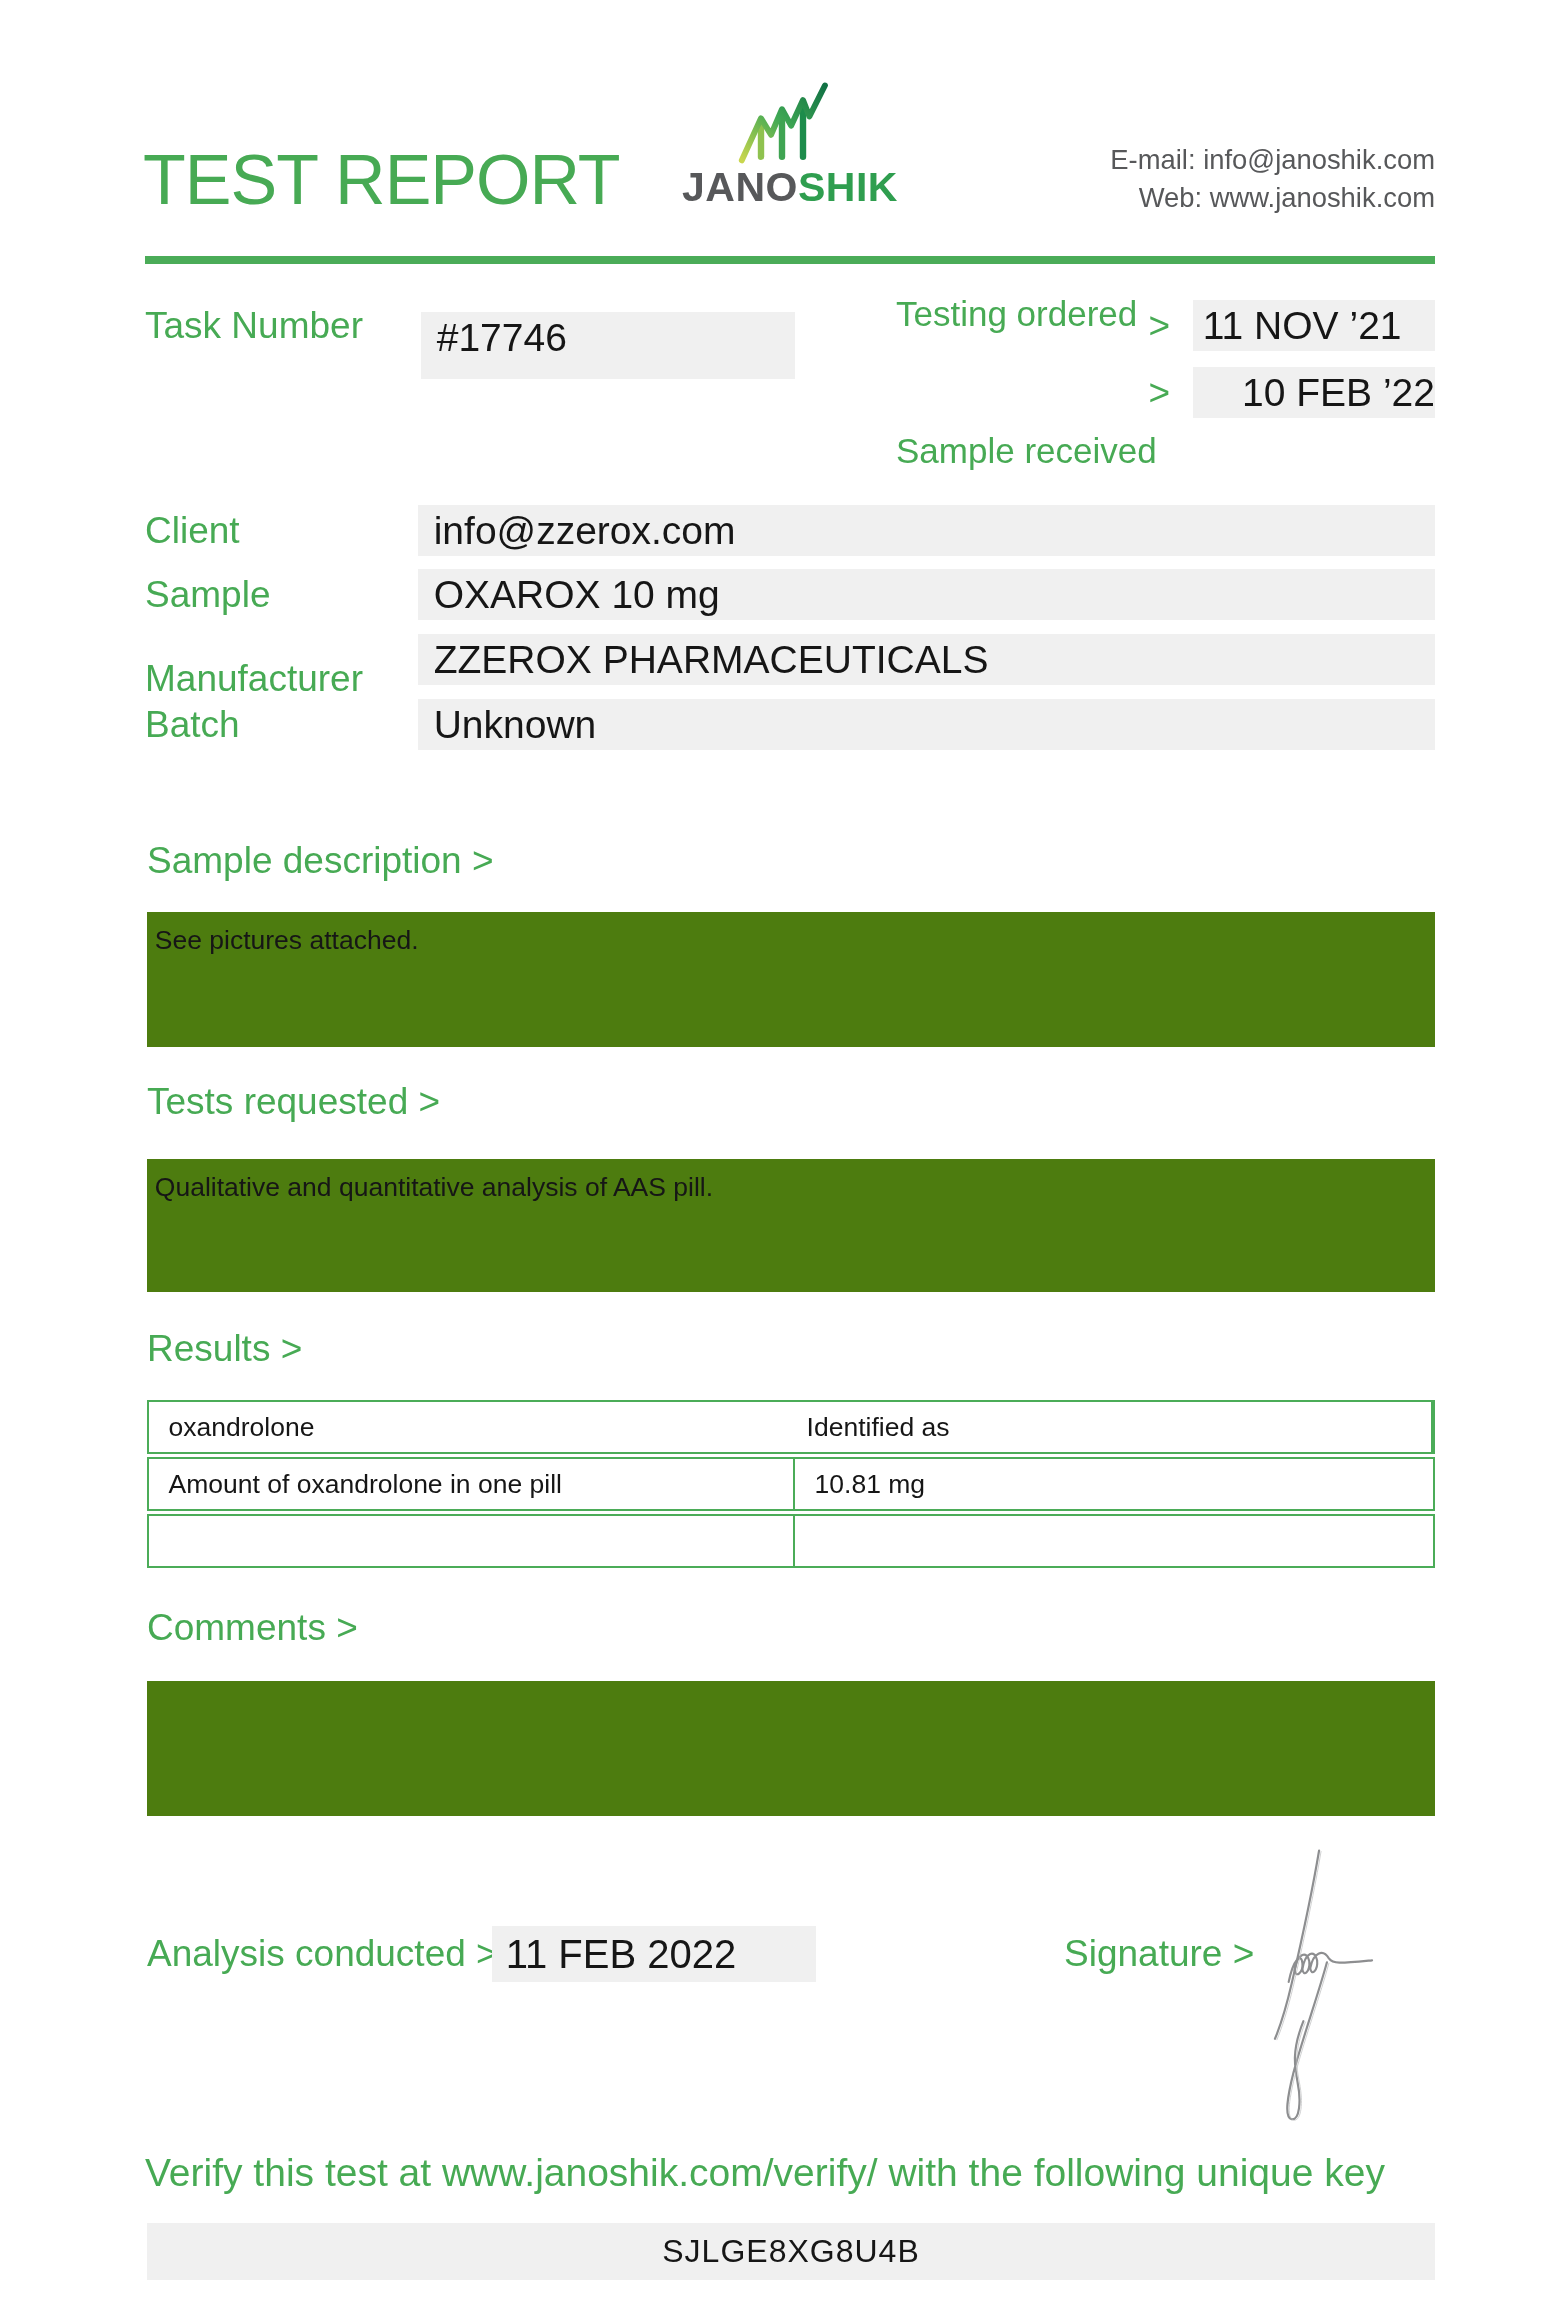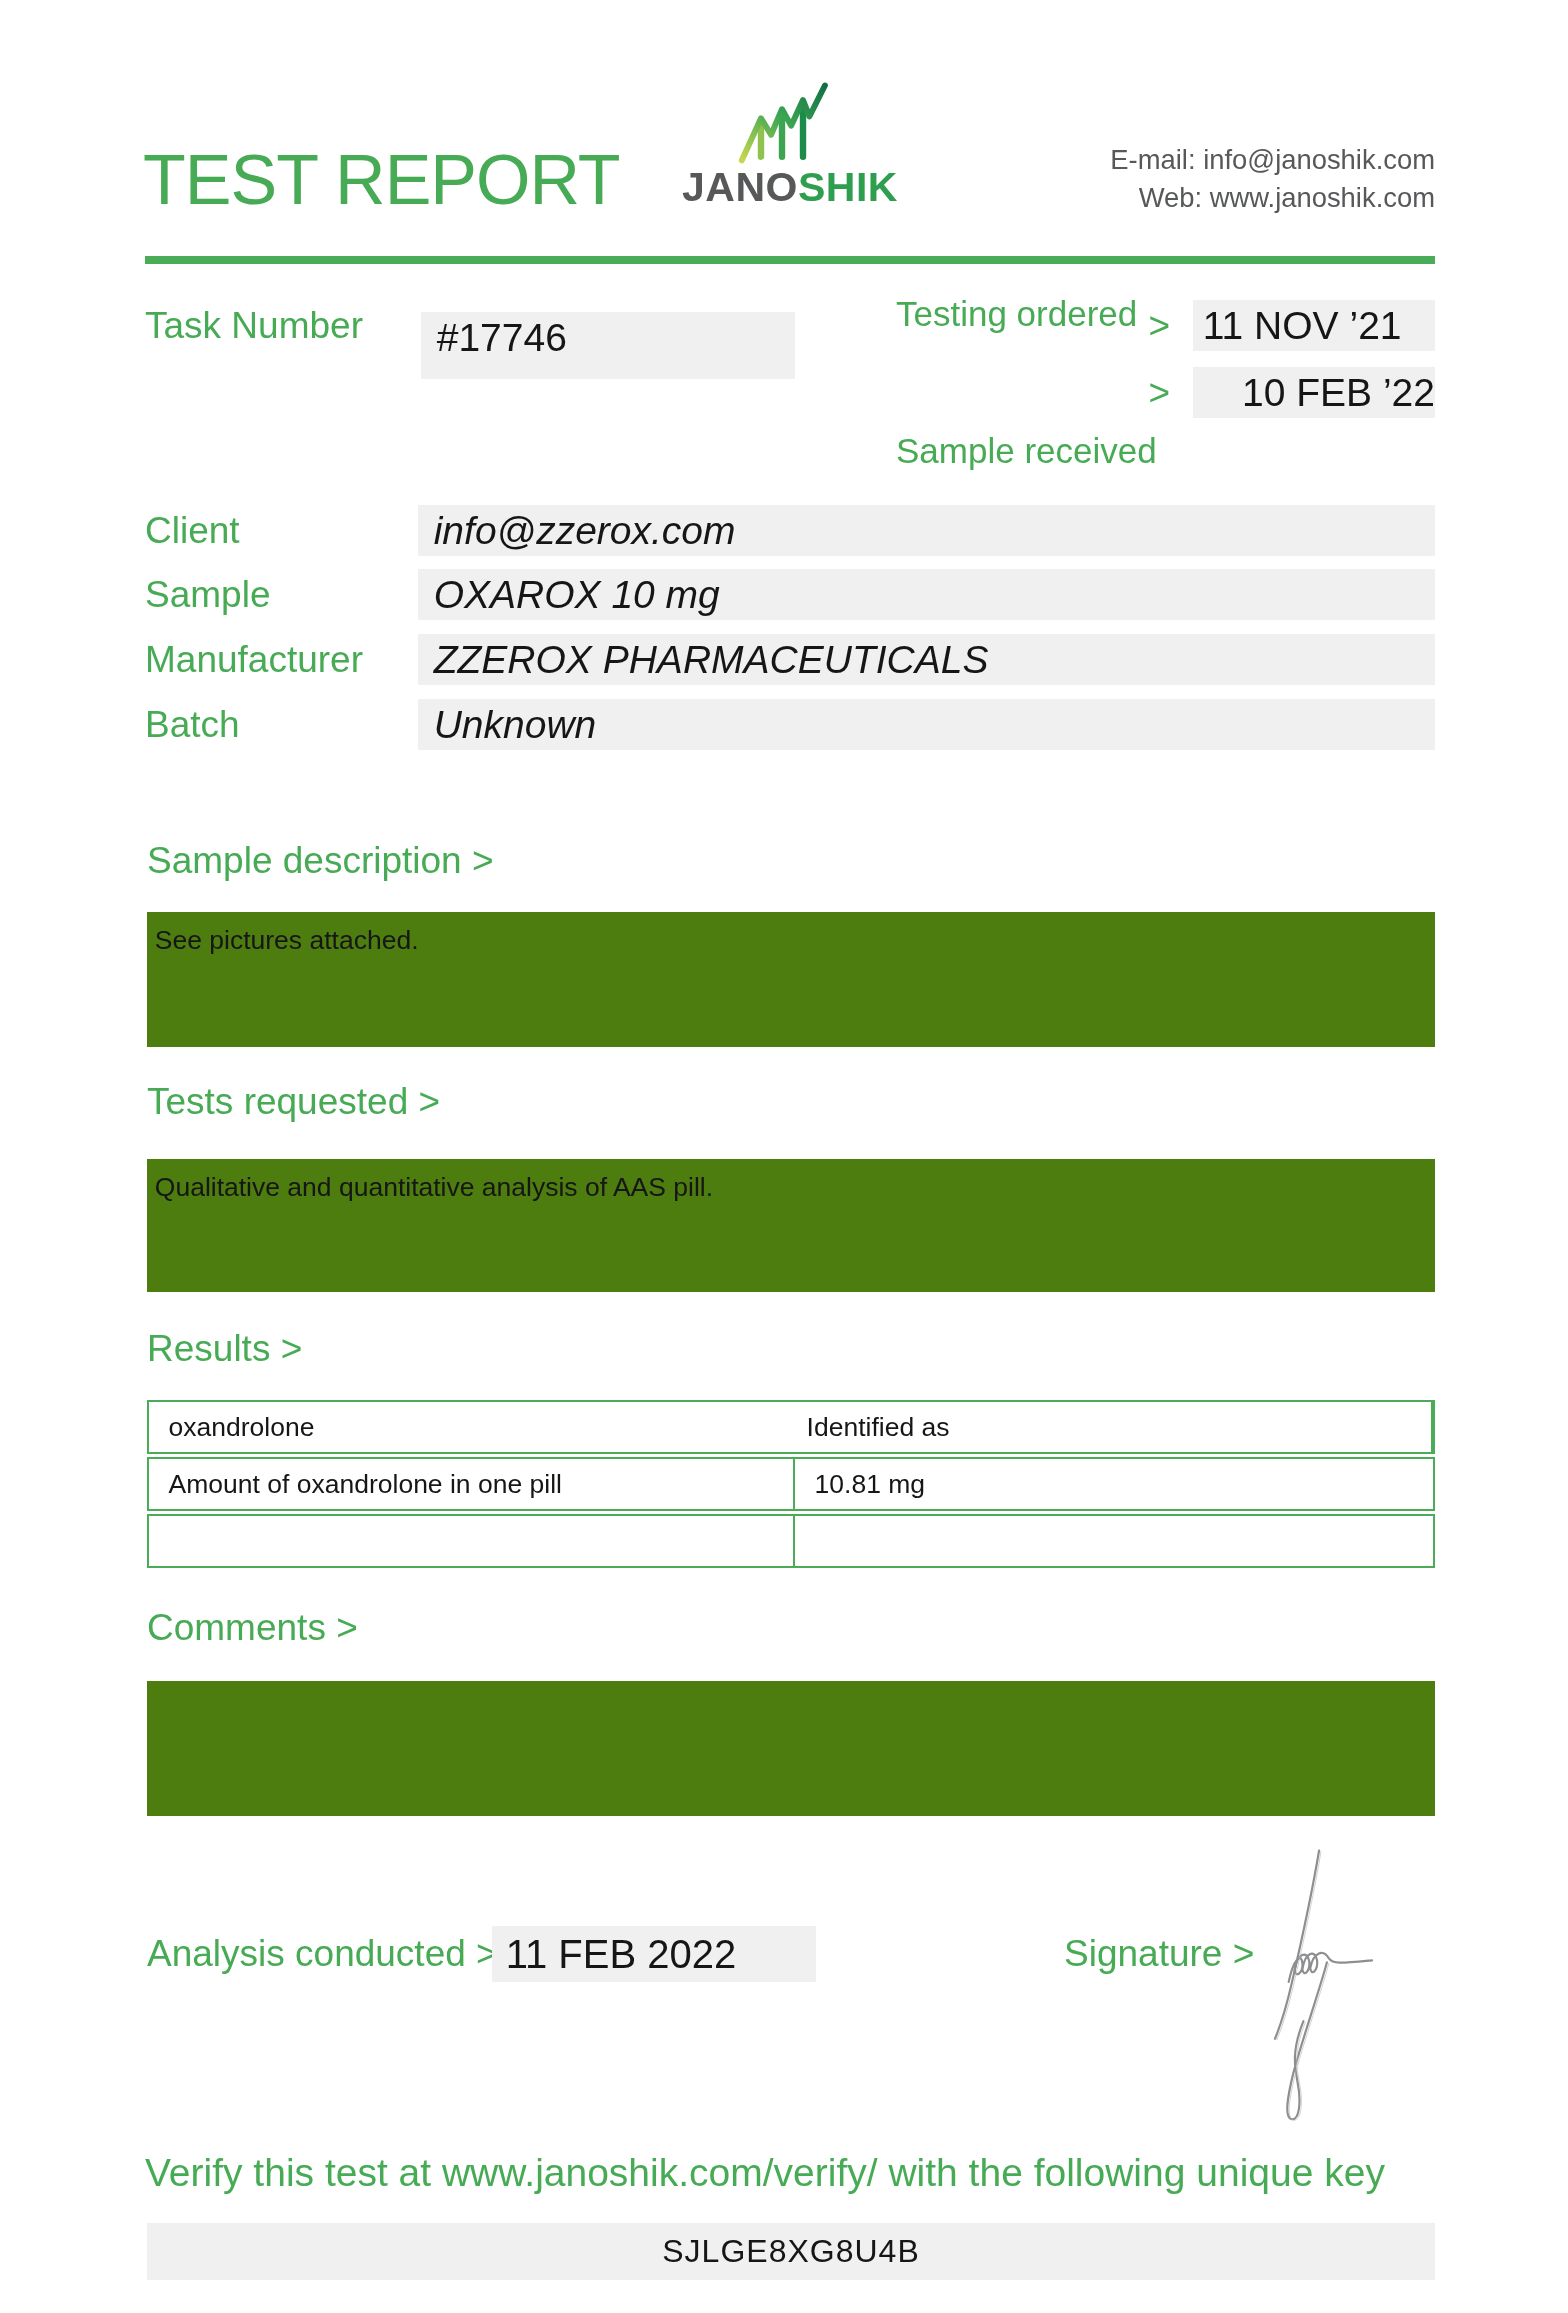--- a/index.html
+++ b/index.html
@@ -48,21 +48,21 @@
   .ordered-label { left: 896px; top: 288px; }
   .received-label { left: 896px; top: 381px; margin-top: 44px; }
   .meta-arrow { width: 33px; text-align: right; font-size: 37px; line-height: 51px; color: #47aa54; }
   .ordered-arrow { left: 1137px; top: 300px; }
   .received-arrow { left: 1137px; top: 367px; }
   .ordered-box { left: 1193px; top: 300px; width: 242px; height: 51px; padding-left: 9.8px; }
   .received-box { left: 1193px; top: 367px; width: 242px; height: 51px; padding-left: 9.8px; text-align: right; }
 
   
   .detail-label { left: 145px; }
-  .detail-box { left: 418px; width: 1017px; height: 51px; font-style: italic; }
+  .detail-box { left: 418px; width: 1017px; height: 51px; }
 
   
   .section-heading { color: #47aa54; font-size: 37px; line-height: 1.1; white-space: nowrap; }
   .section-box {
     left: 147px; width: 1288px; background: #4d7c0f;
     color: #161616; font-size: 26.5px; line-height: 1.3;
     padding: 10.8px 15.7px 0 7.8px;
   }
 
   
@@ -136,21 +136,21 @@
   <div class="abs green-label meta-label received-label">Sample received</div>
   <div class="abs meta-arrow received-arrow">&gt;</div>
   <div class="abs value-box received-box">10 FEB ’22</div>
 
   <div class="abs green-label detail-label" style="top:505px">Client</div>
   <div class="abs value-box detail-box" style="top:505px">info@zzerox.com</div>
 
   <div class="abs green-label detail-label" style="top:569px">Sample</div>
   <div class="abs value-box detail-box" style="top:569px">OXAROX 10 mg</div>
 
-  <div class="abs green-label detail-label" style="top:634px">Manufacturer</div>
+  <div class="abs green-label detail-label" style="top:653px">Manufacturer</div>
   <div class="abs value-box detail-box" style="top:634px">ZZEROX PHARMACEUTICALS</div>
 
   <div class="abs green-label detail-label" style="top:699px">Batch</div>
   <div class="abs value-box detail-box" style="top:699px">Unknown</div>
 
   <div class="abs section-heading" style="left:147px; top:841px">Sample description &gt;</div>
   <div class="abs section-box" style="top:912px; height:135px">See pictures attached.</div>
 
   <div class="abs section-heading" style="left:147px; top:1082px">Tests requested &gt;</div>
   <div class="abs section-box" style="top:1159px; height:133px">Qualitative and quantitative analysis of AAS pill.</div>

